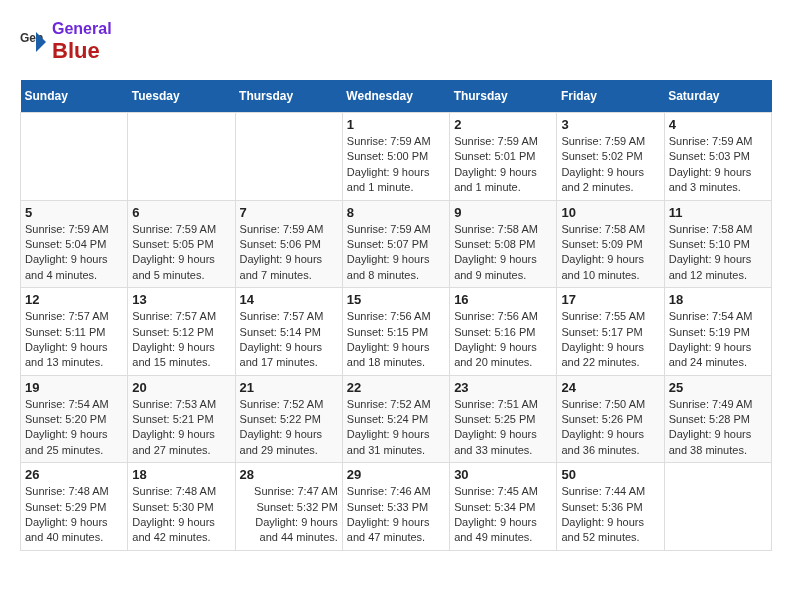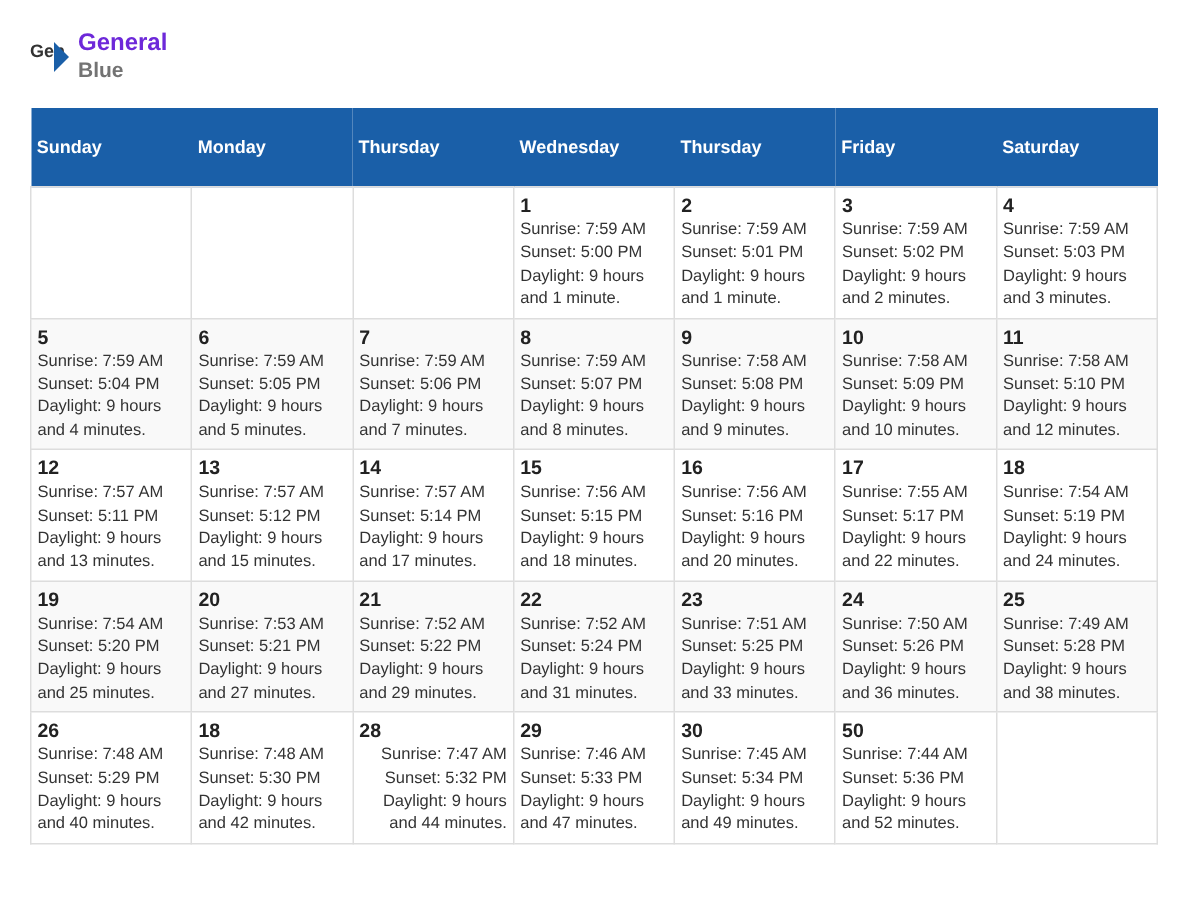--- a/index.html
+++ b/index.html
@@ -20,23 +20,23 @@
       display: flex;
       align-items: center;
       gap: 4px;
     }
     .logo-text-general {
       font-size: 16px;
       font-weight: bold;
       color: #6d28d9;
     }
     .logo-text-blue {
-      font-size: 14px;
-      font-weight: bold;
-      color: #737373;
+      font-size: 22px;
+      font-weight: bold;
+      color: #b91c1c;
     }
     .logo-icon {
       width: 28px;
       height: 28px;
     }
     .title-area {
       text-align: right;
     }
     .month-title {
       font-size: 32px;
@@ -48,21 +48,21 @@
       color: #444;
     }
     table {
       width: 100%;
       border-collapse: collapse;
       font-size: 11px;
     }
     thead th {
       background-color: #1a5fa8;
       color: #fff;
-      padding: 19px 4px;
+      padding: 9px 4px;
       text-align: left;
       font-size: 12px;
       font-weight: bold;
     }
     tbody td {
       border: 1px solid #ddd;
       vertical-align: top;
       padding: 4px;
       width: calc(100% / 7);
       min-height: 80px;
@@ -102,21 +102,21 @@
       <span class="logo-text-general">General</span><br>
       <span class="logo-text-blue">Blue</span>
     </div>
   </div>
 </div>
 
 <table>
   <thead>
     <tr>
     <th>Sunday</th>
-        <th>Monday</th>
+        <th>Tuesday</th>
         <th>Thursday</th>
         <th>Wednesday</th>
         <th>Thursday</th>
         <th>Friday</th>
         <th>Saturday</th>
       </tr>
   </thead>
   <tbody id="calendar-body">
   <tr>
         <td class="empty-cell"></td>

